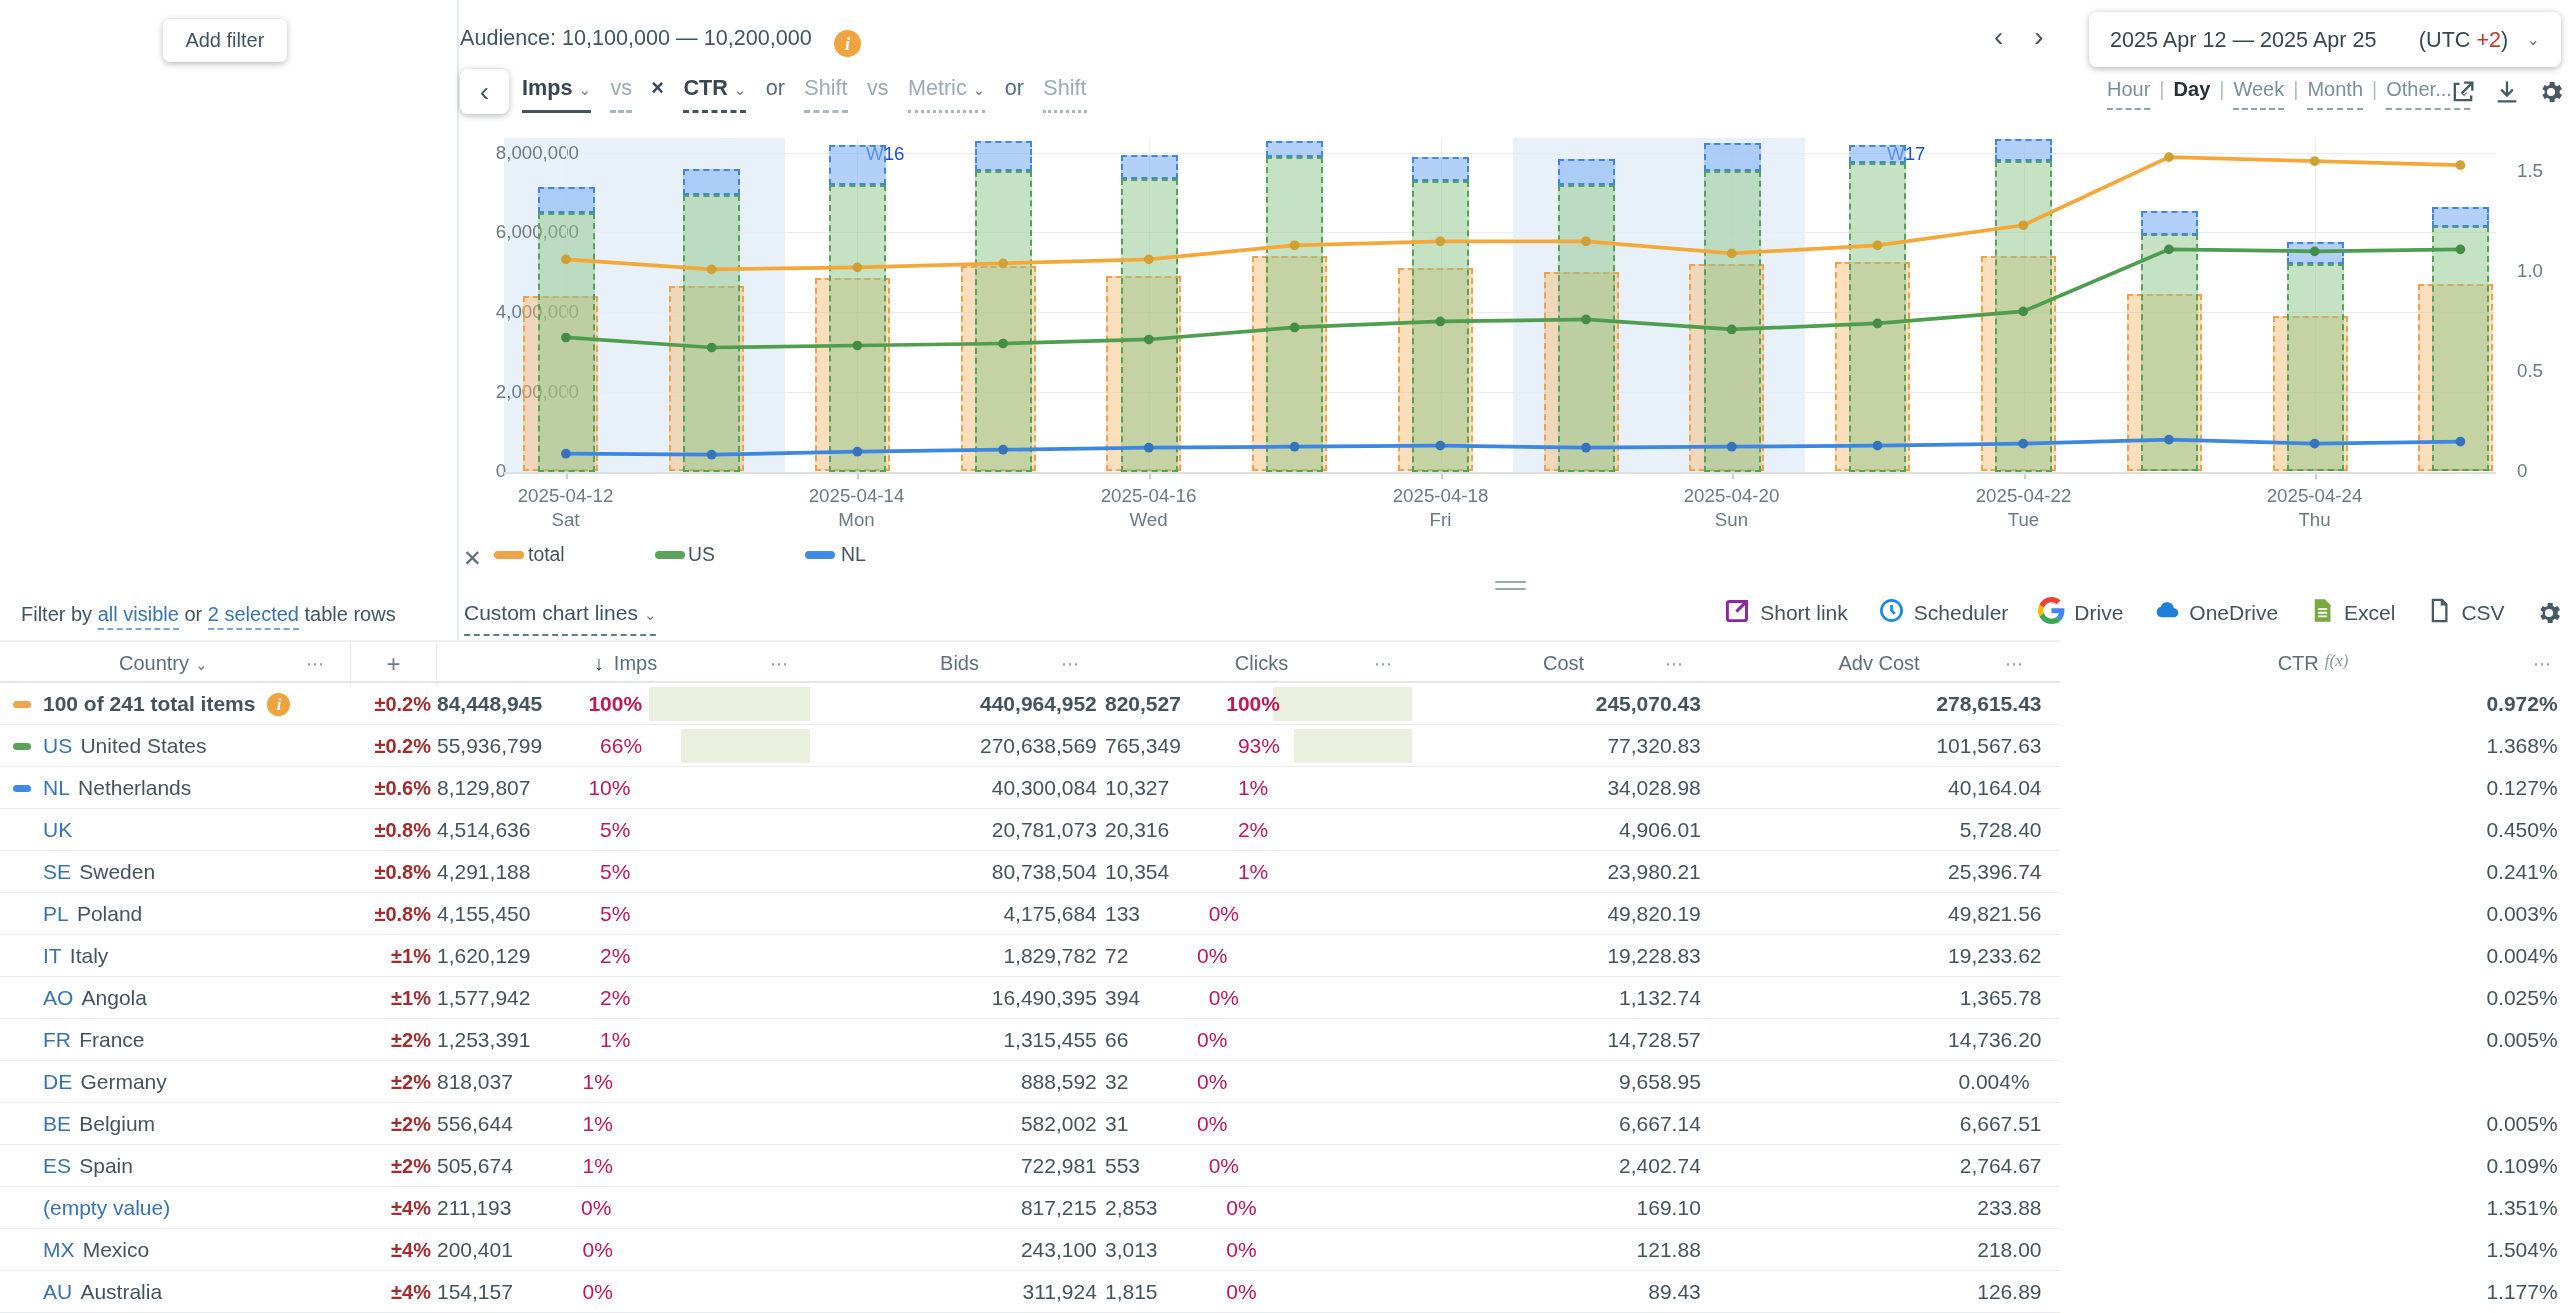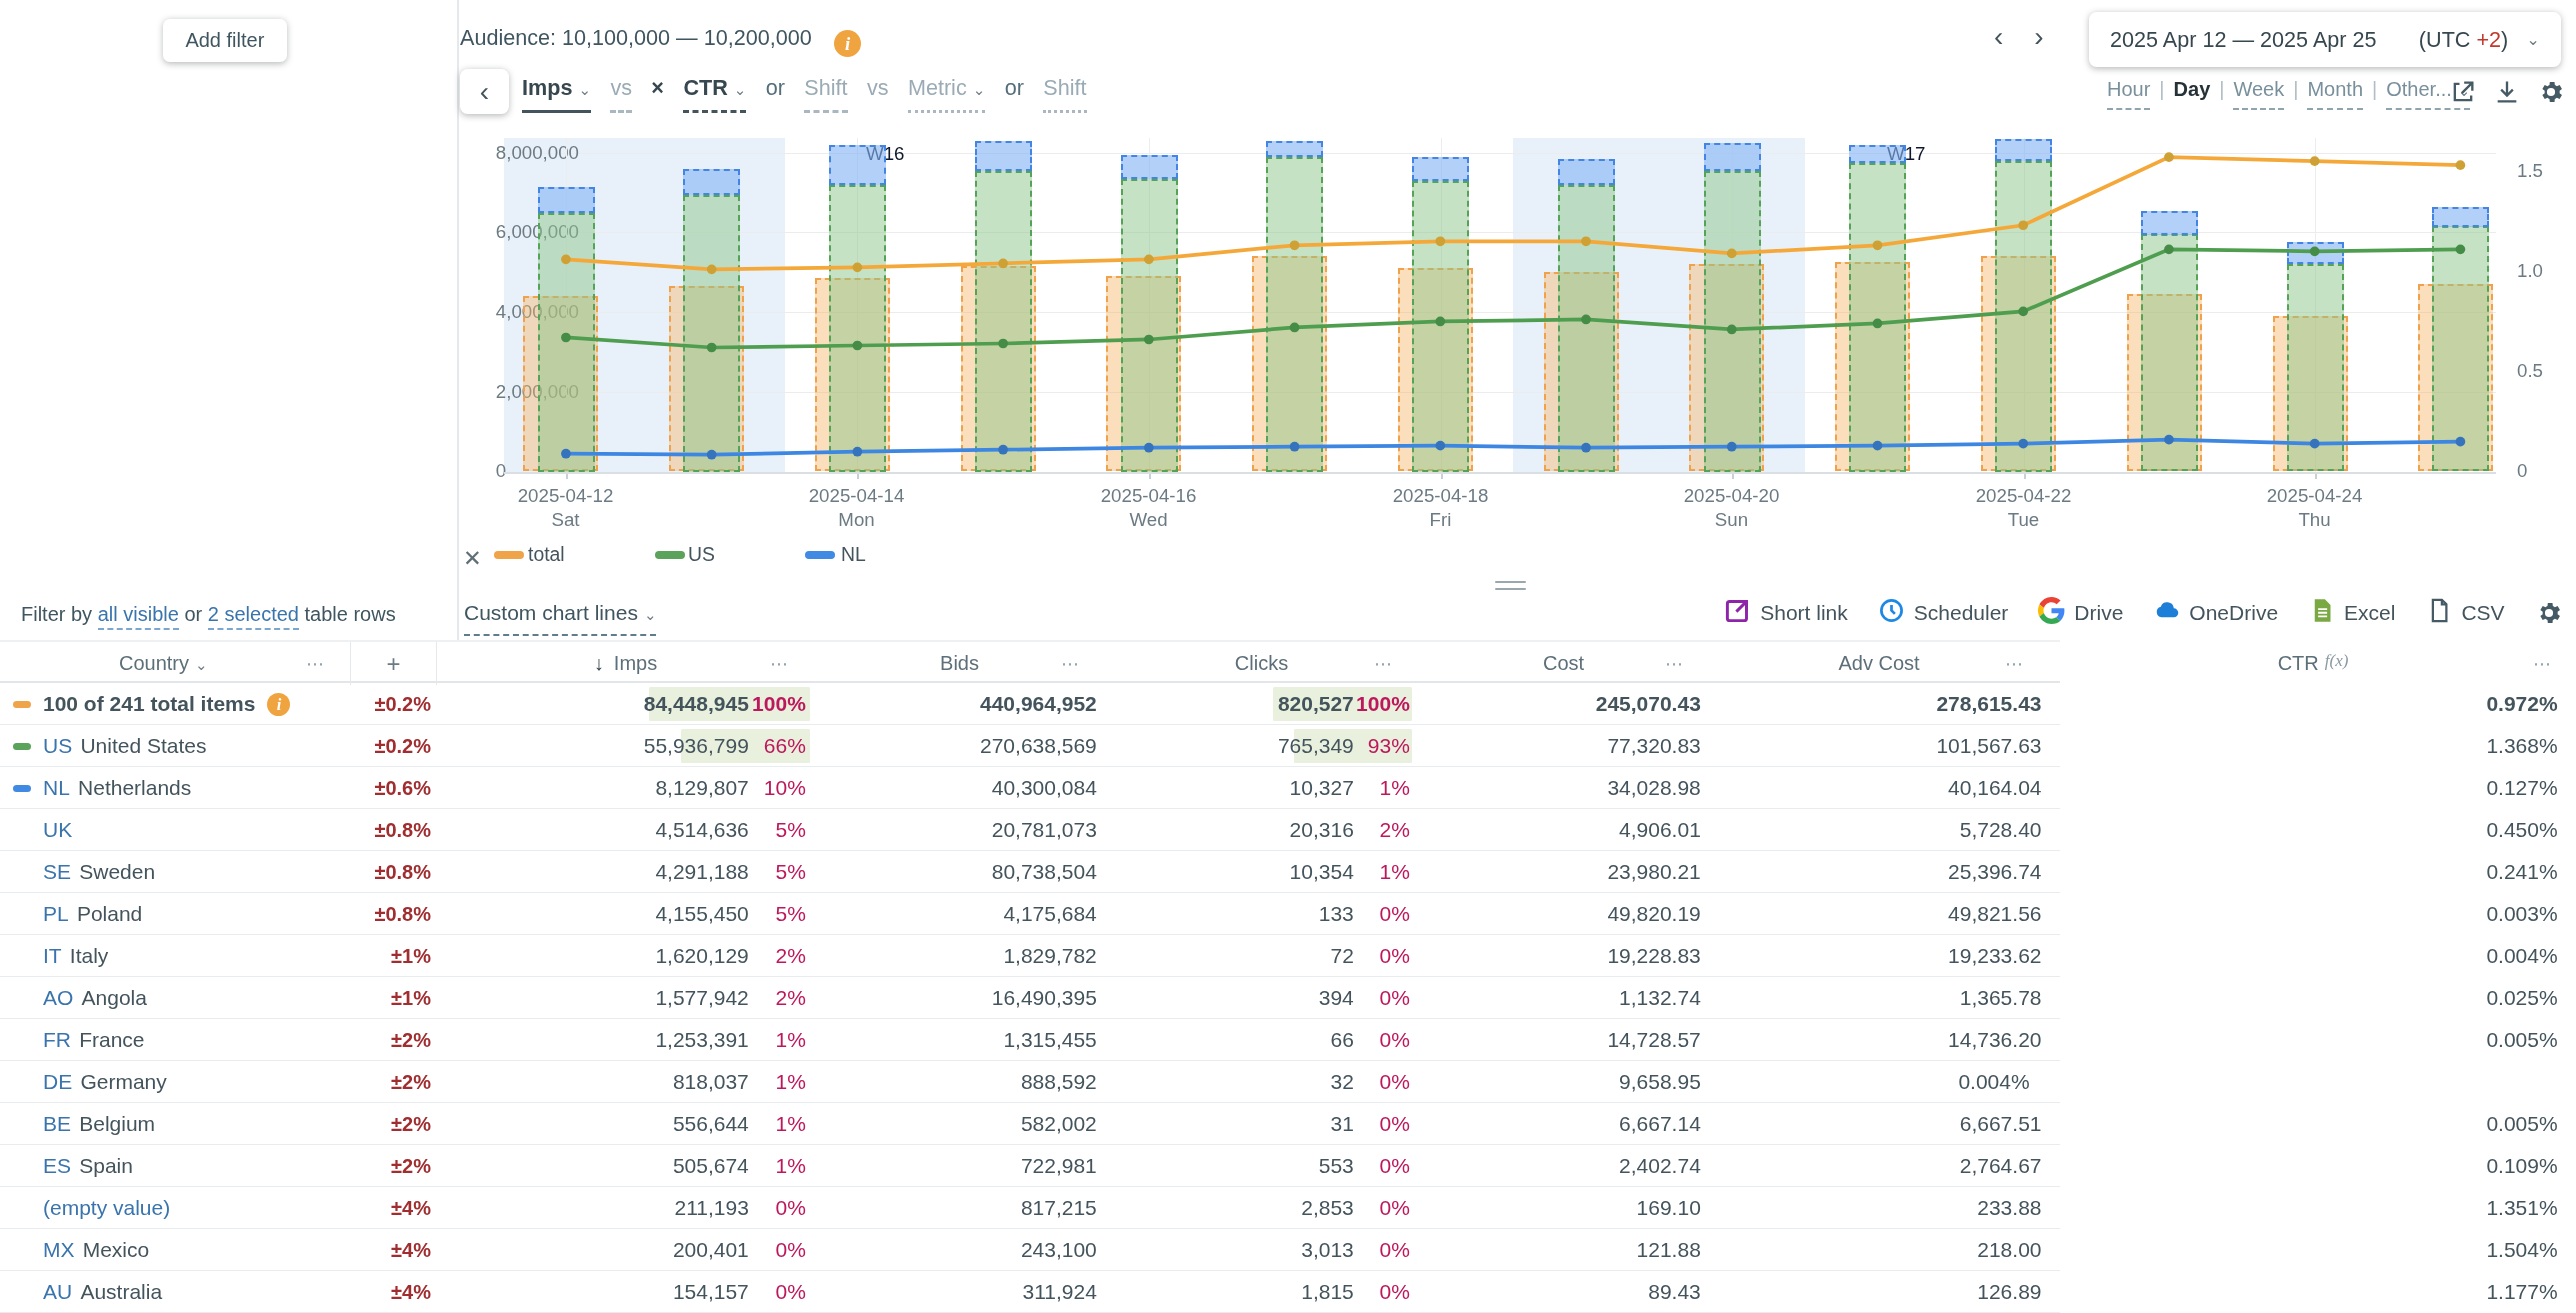--- a/index.html
+++ b/index.html
@@ -62,21 +62,21 @@
   .band { position:absolute; top:0; bottom:0; background:rgba(226,238,249,.8); }
   .hgrid { position:absolute; left:0; width:1992px; height:0.7px; background:#ececec; }
   .vgrid { position:absolute; top:0; width:0.7px; height:334px; background:#ededed; }
   .axis-line { position:absolute; left:0; top:334px; width:1992px; height:1.5px; background:#d9dfe2; }
   .tick { position:absolute; top:335px; width:1.5px; height:6px; background:#c9d1d6; }
   .yl { position:absolute; font-size:18.7px; color:#6b7a83; }
   .yl-left  { left:-8.2px; }
   .yl-right { left:2013px; }
   .xlab { position:absolute; top:346px; width:179px; margin-left:-90px; text-align:center;
           font-size:18.7px; color:#6b7a83; line-height:24px; }
-  .wklab { position:absolute; font-size:18.7px; color:#0f172a; top:4.5px; }
+  .wklab { position:absolute; font-size:18.7px; color:#1d4ed8; top:4.5px; }
   .bar { position:absolute; }
   .bar-shift { background:rgba(246,178,98,.42); border:2.2px dashed #f0a14b; }
   .bar-cur   { background:rgba(141,198,139,.50); border:2.2px dashed #55a357; }
   .bar-cap   { background:rgba(133,180,243,.62); border:2.2px dashed #4285e4; }
   #line-svg { position:absolute; left:0; top:0; overflow:visible; }
   #legend { position:absolute; left:0px; top:543px; height:30px; }
   #legend .close-x { position:absolute; left:6px; top:1.5px; font-size:22.4px; color:#5f6f77; cursor:pointer; }
   .lg-swatch { position:absolute; top:7.5px; width:30px; height:8.2px; border-radius:4.5px; }
   .lg-label { position:absolute; top:0px; font-size:19.4px; color:#44545d; }
   #drag-handle { position:absolute; left:1038px; top:581px; width:31px; cursor:row-resize; }
@@ -108,21 +108,21 @@
   .tc-country { padding-left:43px; }
   .dash { position:absolute; left:13.4px; top:18px; width:18px; height:6.7px; border-radius:3.7px; }
   .ccode { color:#3a74ad; margin-right:8.2px; cursor:pointer; }
   .cname { color:#44545d; }
   .cname.linkish { color:#3a74ad; }
   .row-info { width:23px; height:23px; line-height:23px; font-size:16.4px; vertical-align:-3.7px; margin-left:12px; }
   .tc-pm { justify-content:flex-end; padding-right:6px; color:#a02e30; font-weight:bold; font-size:20px; }
   .tc-num { justify-content:flex-end; padding-right:8.2px; }
   .tc-adv { padding-right:7.5px; }
   .tc-ctr { padding-right:19.4px; }
-  .tc-grp { justify-content:flex-end; }
+  .tc-grp { justify-content:flex-start;gap:43px; }
   .grp-num { position:relative; z-index:1; }
   .pctbox { width:57px; text-align:right; color:#be185d; position:relative; z-index:1; }
   .pctbox.narrow { width:56px; }
   .grp-pad { width:8.2px; }
   .dbar { position:absolute; top:3.7px; bottom:3.7px; background:#e9f0dd; border-radius:1.5px; z-index:0; }
 </style>
 </head>
 <body>
 
 <div id="app">

